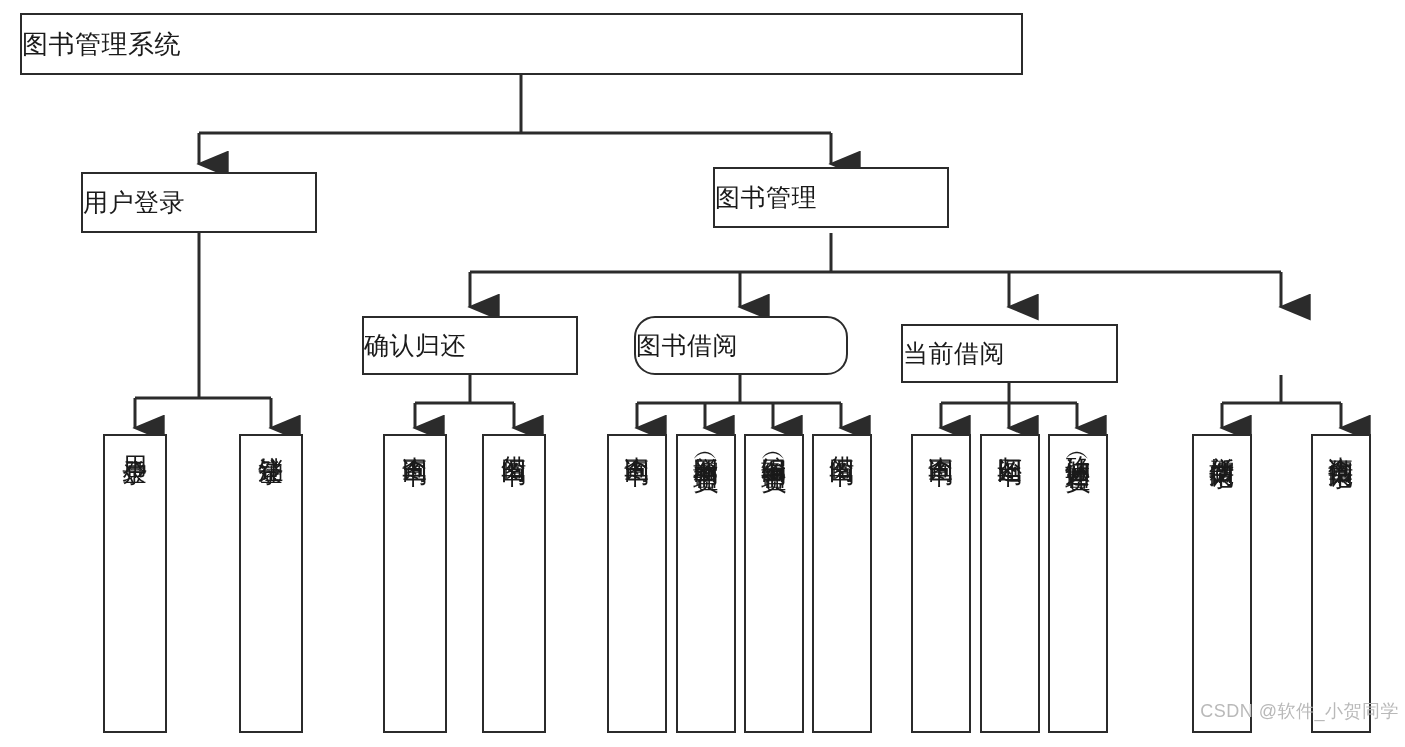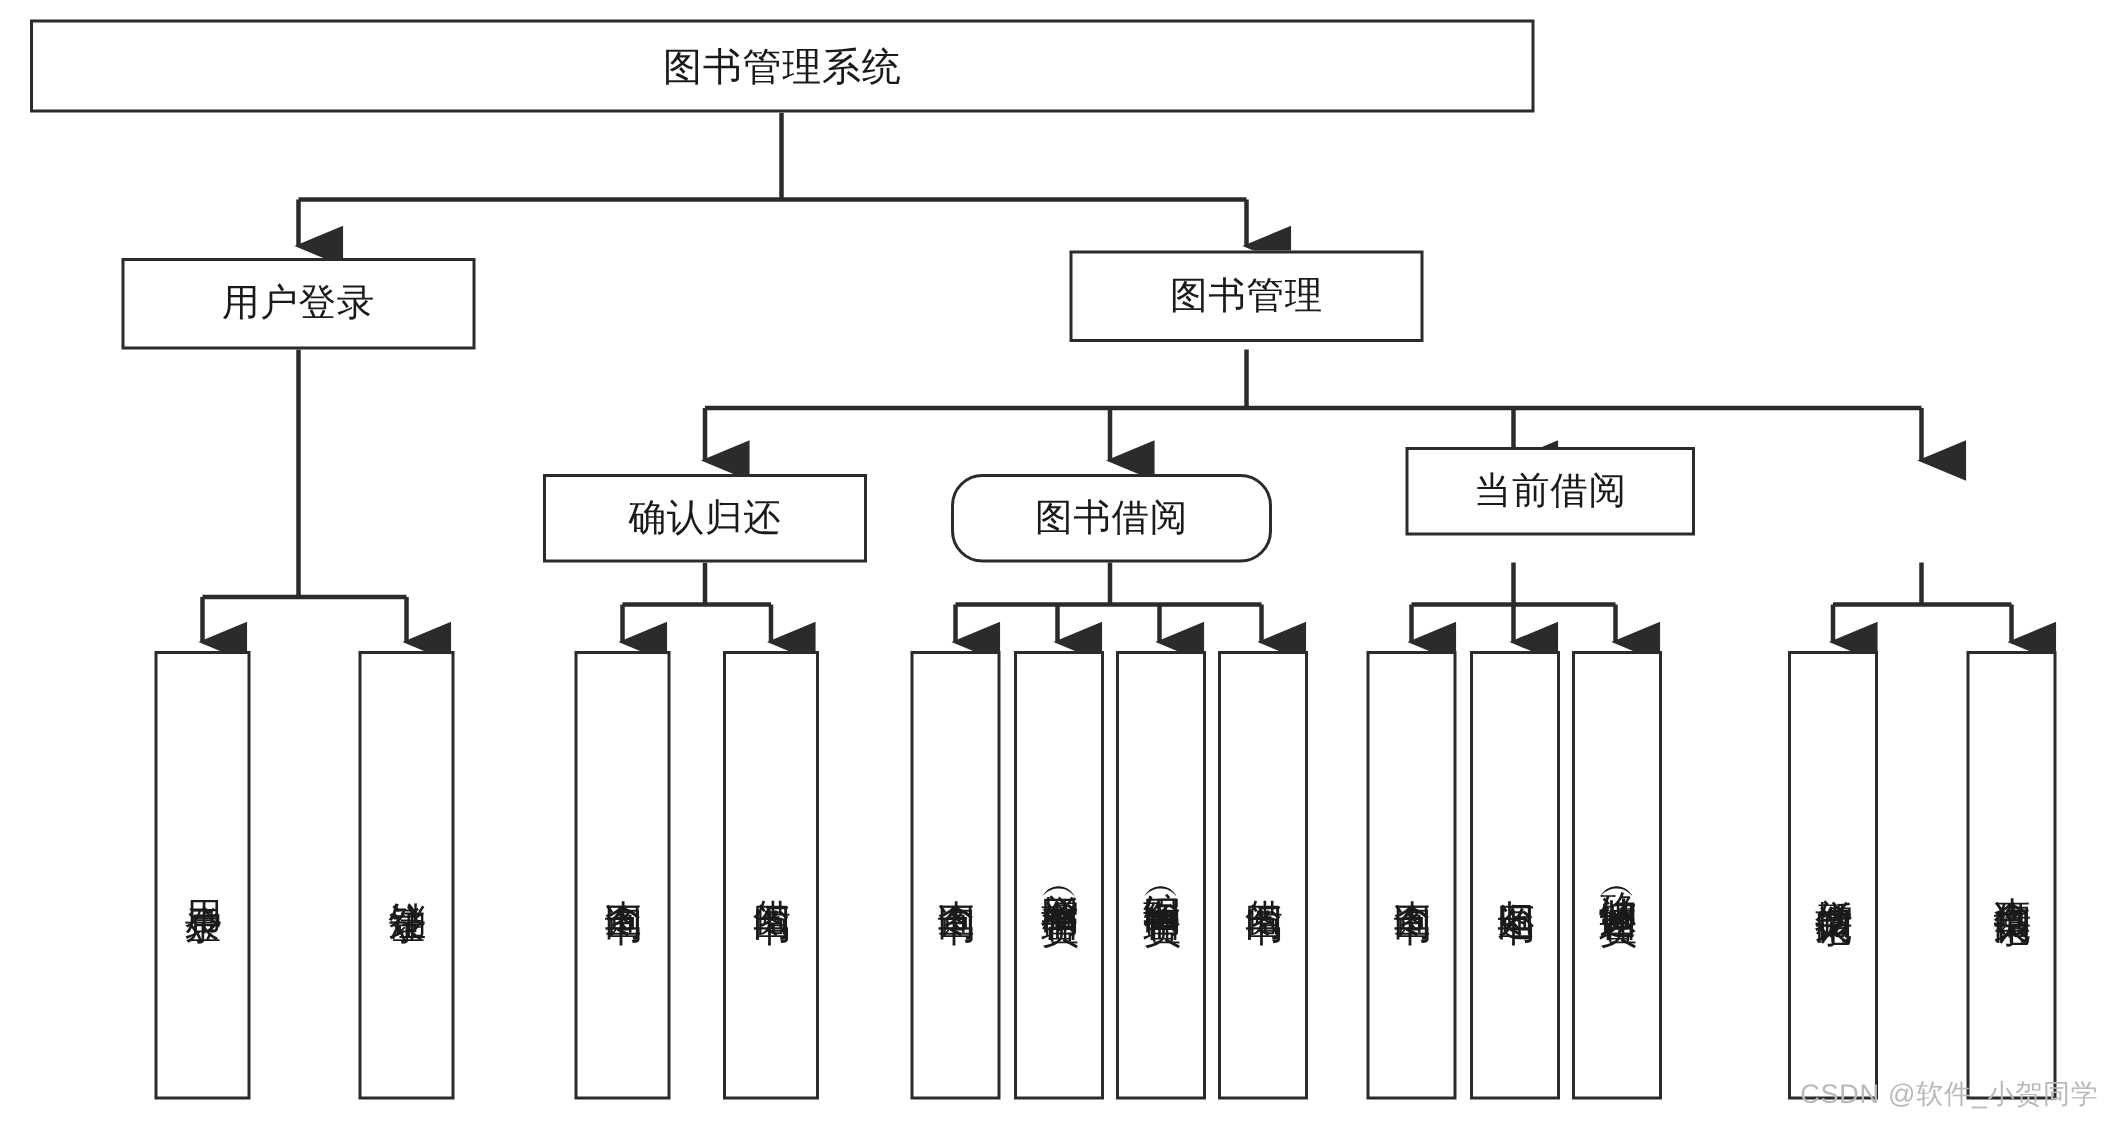--- a/index.html
+++ b/index.html
@@ -25,21 +25,20 @@
     height: 747px;
     pointer-events: none;
   }
   .node {
     position: absolute;
     box-sizing: border-box;
     border: 2.5px solid #2b2b2b;
     background: #ffffff;
     display: flex;
     align-items: center;
-    justify-content: center;
     color: #1a1a1a;
   }
   .node .label {
     display: block;
     text-align: center;
     line-height: 1.18;
     letter-spacing: 0.5px;
   }
   
   .node.horiz .label {
@@ -56,21 +55,21 @@
     writing-mode: vertical-rl;
     text-orientation: upright;
     font-size: 25px;
     line-height: 1.05;
     letter-spacing: 2px;
     white-space: nowrap;
   }
   #watermark {
     position: absolute;
     right: 6px;
-    bottom: 6px;
+    bottom: 24px;
     font-size: 18px;
     color: #b9b9b9;
     letter-spacing: 0.5px;
     white-space: nowrap;
     z-index: 5;
   }
 </style>
 </head>
 <body>
 
@@ -136,21 +135,21 @@
   <div class="node horiz" style="left:713px; top:167px; width:236px; height:61px;">
     <span class="label">图书管理</span>
   </div>
 
   <div class="node horiz" style="left:362px; top:316px; width:216px; height:59px;">
     <span class="label">确认归还</span>
   </div>
   <div class="node horiz" style="left:634px; top:316px; width:214px; height:59px;border-radius:21px;">
     <span class="label">图书借阅</span>
   </div>
-  <div class="node horiz" style="left:901px; top:298px; width:193px; height:59px;margin-left:36px;">
+  <div class="node horiz" style="left:901px; top:324px; width:217px; height:59px;">
     <span class="label">当前借阅</span>
   </div>
 
   <div class="node vert" style="left:103px; top:434px; width:64px; height:299px;">
     <span class="label">用户登录</span>
   </div>
   <div class="node vert" style="left:239px; top:434px; width:64px; height:299px;">
     <span class="label">注销登录</span>
   </div>
 

